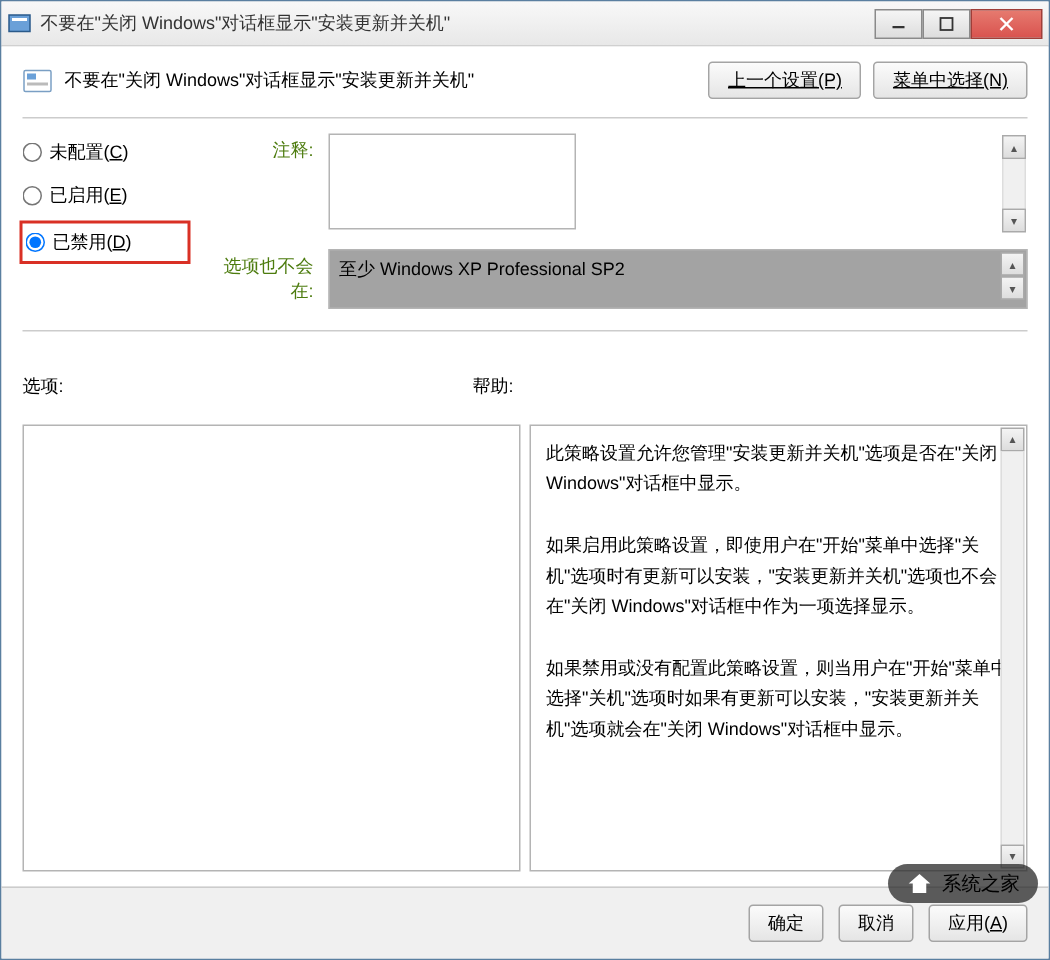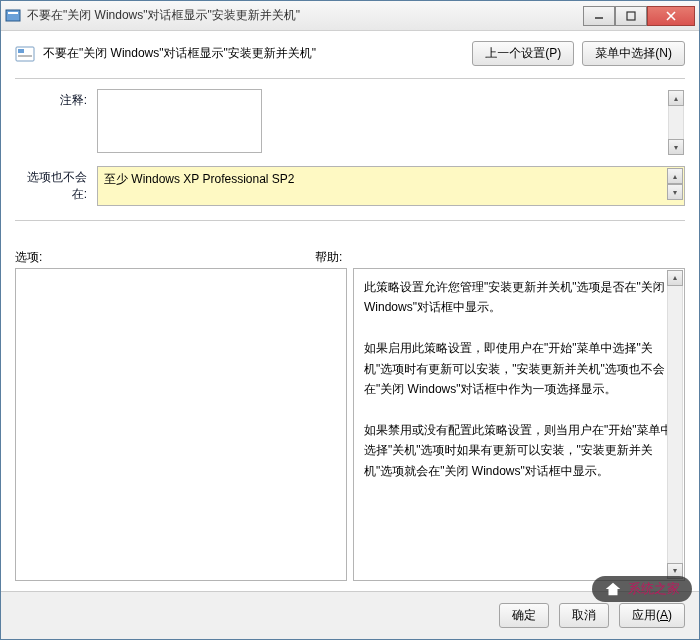--- a/index.html
+++ b/index.html
@@ -9,44 +9,44 @@
     .titlebar-icon { width: 16px; height: 16px; margin-right: 6px; }
     .titlebar-text { flex: 1; font-size: 12px; color: #333; }
     .win-controls { display: flex; gap: 0; }
     .win-btn { width: 32px; height: 20px; border: 1px solid #8a8a8a; background: linear-gradient(to bottom, #f5f5f5, #ddd); display: flex; align-items: center; justify-content: center; cursor: pointer; font-size: 11px; }
     .win-btn.close { background: linear-gradient(to bottom, #e67a6f, #d9534f); border-color: #a03e38; color: #fff; width: 48px; }
     .win-btn.close svg { stroke: #fff; }
     .content { flex: 1; padding: 10px 14px; background: #fff; display: flex; flex-direction: column; }
     .header-row { display: flex; align-items: center; gap: 8px; margin-bottom: 6px; }
     .header-icon { width: 20px; height: 20px; }
     .header-title { flex: 1; font-size: 12px; color: #000; }
-    .nav-btns { display: flex; gap: 8px; }
+    .nav-btns { display: flex; gap: 8px; text-decoration: underline; }
     .btn { background: linear-gradient(to bottom,#fbfbfb,#e5e5e5); border: 1px solid #a4a4a4; border-radius: 3px; padding: 3px 12px; font-size: 12px; cursor: pointer; }
     .hr { height: 1px; background: #ccc; margin: 6px 0 10px; }
     .mid { display: flex; gap: 12px; }
     .radio-col { width: 110px; display: flex; flex-direction: column; gap: 12px; padding-top: 4px; }
     .radio-item { display: flex; align-items: center; gap: 5px; cursor: pointer; }
     .radio-item input { cursor: pointer; }
     .radio-item.highlight { border: 2px solid #d93025; padding: 4px 2px; margin: -4px -2px; }
     .right-col { flex: 1; display: flex; flex-direction: column; gap: 10px; }
     .field-row { display: flex; align-items: flex-start; gap: 10px; }
-    .field-label { width: 72px; text-align: right; padding-top: 3px; color: #0f172a; }
+    .field-label { width: 72px; text-align: right; padding-top: 3px; color: #4d7c0f; }
     .comment-box { flex: 1; height: 64px; border: 1px solid #b4b4b4; background: #fff; resize: none; font-family: inherit; font-size: 12px; padding: 4px; position: relative; }
-    .platform-box { flex: 1; height: 40px; border: 1px solid #b4b4b4; background: #fef9c3; padding: 4px 6px; font-size: 12px; color: #000; position: relative; }
+    .platform-box { flex: 1; height: 40px; border: 1px solid #b4b4b4; background: #a3a3a3; padding: 4px 6px; font-size: 12px; color: #000; position: relative; }
     .tiny-scroll { position: absolute; right: 1px; top: 1px; bottom: 1px; width: 16px; display: flex; flex-direction: column; }
     .tiny-scroll-btn { flex: 0 0 16px; background: linear-gradient(to bottom,#f4f4f4,#ddd); border: 1px solid #aaa; display: flex; align-items: center; justify-content: center; font-size: 8px; color: #555; }
     .tiny-scroll-track { flex: 1; background: #f0f0f0; border-left: 1px solid #ddd; border-right: 1px solid #ddd; }
-    .labels-row { display: flex; margin-top: 18px; margin-bottom: 2px; }
+    .labels-row { display: flex; margin-top: 18px; margin-bottom: 17px; }
     .labels-row .lbl-left { width: 300px; }
     .panels { flex: 1; display: flex; gap: 6px; min-height: 0; }
     .panel { flex: 1; border: 1px solid #b4b4b4; background: #fff; overflow: auto; padding: 8px 10px; font-size: 12px; line-height: 1.7; color: #000; position: relative; }
     .panel .tiny-scroll { top: 1px; bottom: 1px; }
     .footer { height: 48px; border-top: 1px solid #ccc; background: #f0f0f0; display: flex; align-items: center; justify-content: flex-end; gap: 10px; padding: 0 14px; }
     .underline { text-decoration: underline; }
-    .watermark { position: absolute; right: 8px; bottom: 38px; display: flex; align-items: center; gap: 6px; color: #be185d; background: rgba(40,40,40,0.75); border-radius: 16px; padding: 4px 12px; font-size: 13px; pointer-events: none; }
+    .watermark { position: absolute; right: 8px; bottom: 38px; display: flex; align-items: center; gap: 6px; color: #000000; background: rgba(40,40,40,0.75); border-radius: 16px; padding: 4px 12px; font-size: 13px; pointer-events: none; }
     .watermark svg { width: 18px; height: 18px; }
   </style>
 </head>
 <body>
 
 <div class="window">
   <div class="titlebar">
     <span class="titlebar-icon">
       <svg viewBox="0 0 16 16">
           <rect x="1" y="2" width="14" height="11" fill="#6aa0d8" stroke="#2a5a8a"></rect>
@@ -85,20 +85,34 @@
       </span>
       <span class="header-title">不要在"关闭 Windows"对话框显示"安装更新并关机"</span>
       <div class="nav-btns">
         <button class="btn"><span>上一个设置(P)</span></button>
         <button class="btn"><span>菜单中选择(N)</span></button>
       </div>
     </div>
     <div class="hr"></div>
 
     <div class="mid">
+      <div class="radio-col">
+        <label class="radio-item">
+          <input type="radio" name="state" style="">
+          <span>未配置(<span class="underline">C</span>)</span>
+        </label>
+        <label class="radio-item">
+          <input type="radio" name="state" style="">
+          <span>已启用(<span class="underline">E</span>)</span>
+        </label>
+        <label class="radio-item highlight">
+          <input type="radio" name="state" checked="" style="">
+          <span>已禁用(<span class="underline">D</span>)</span>
+        </label>
+      </div>
 
       <div class="right-col">
         <div class="field-row">
           <div class="field-label">注释:</div>
           <div style="flex:1;position:relative;">
             <textarea class="comment-box" style=""></textarea>
             <div class="tiny-scroll">
               <div class="tiny-scroll-btn">▴</div>
               <div class="tiny-scroll-track"></div>
               <div class="tiny-scroll-btn">▾</div>

